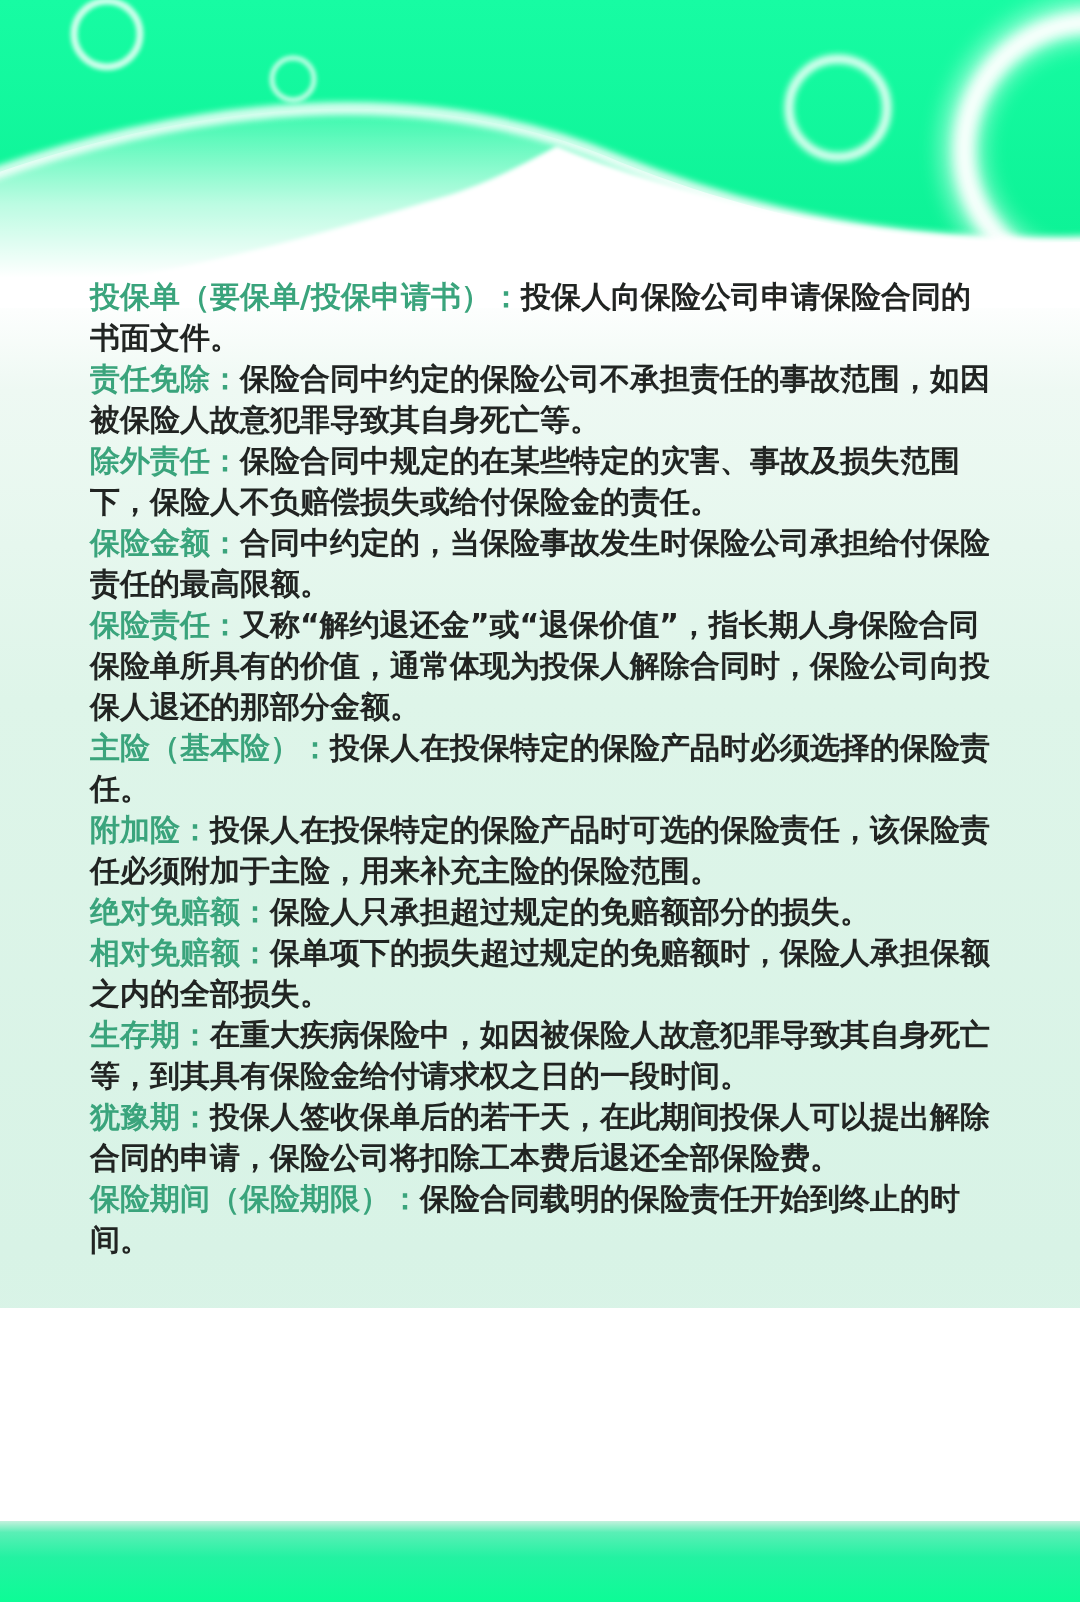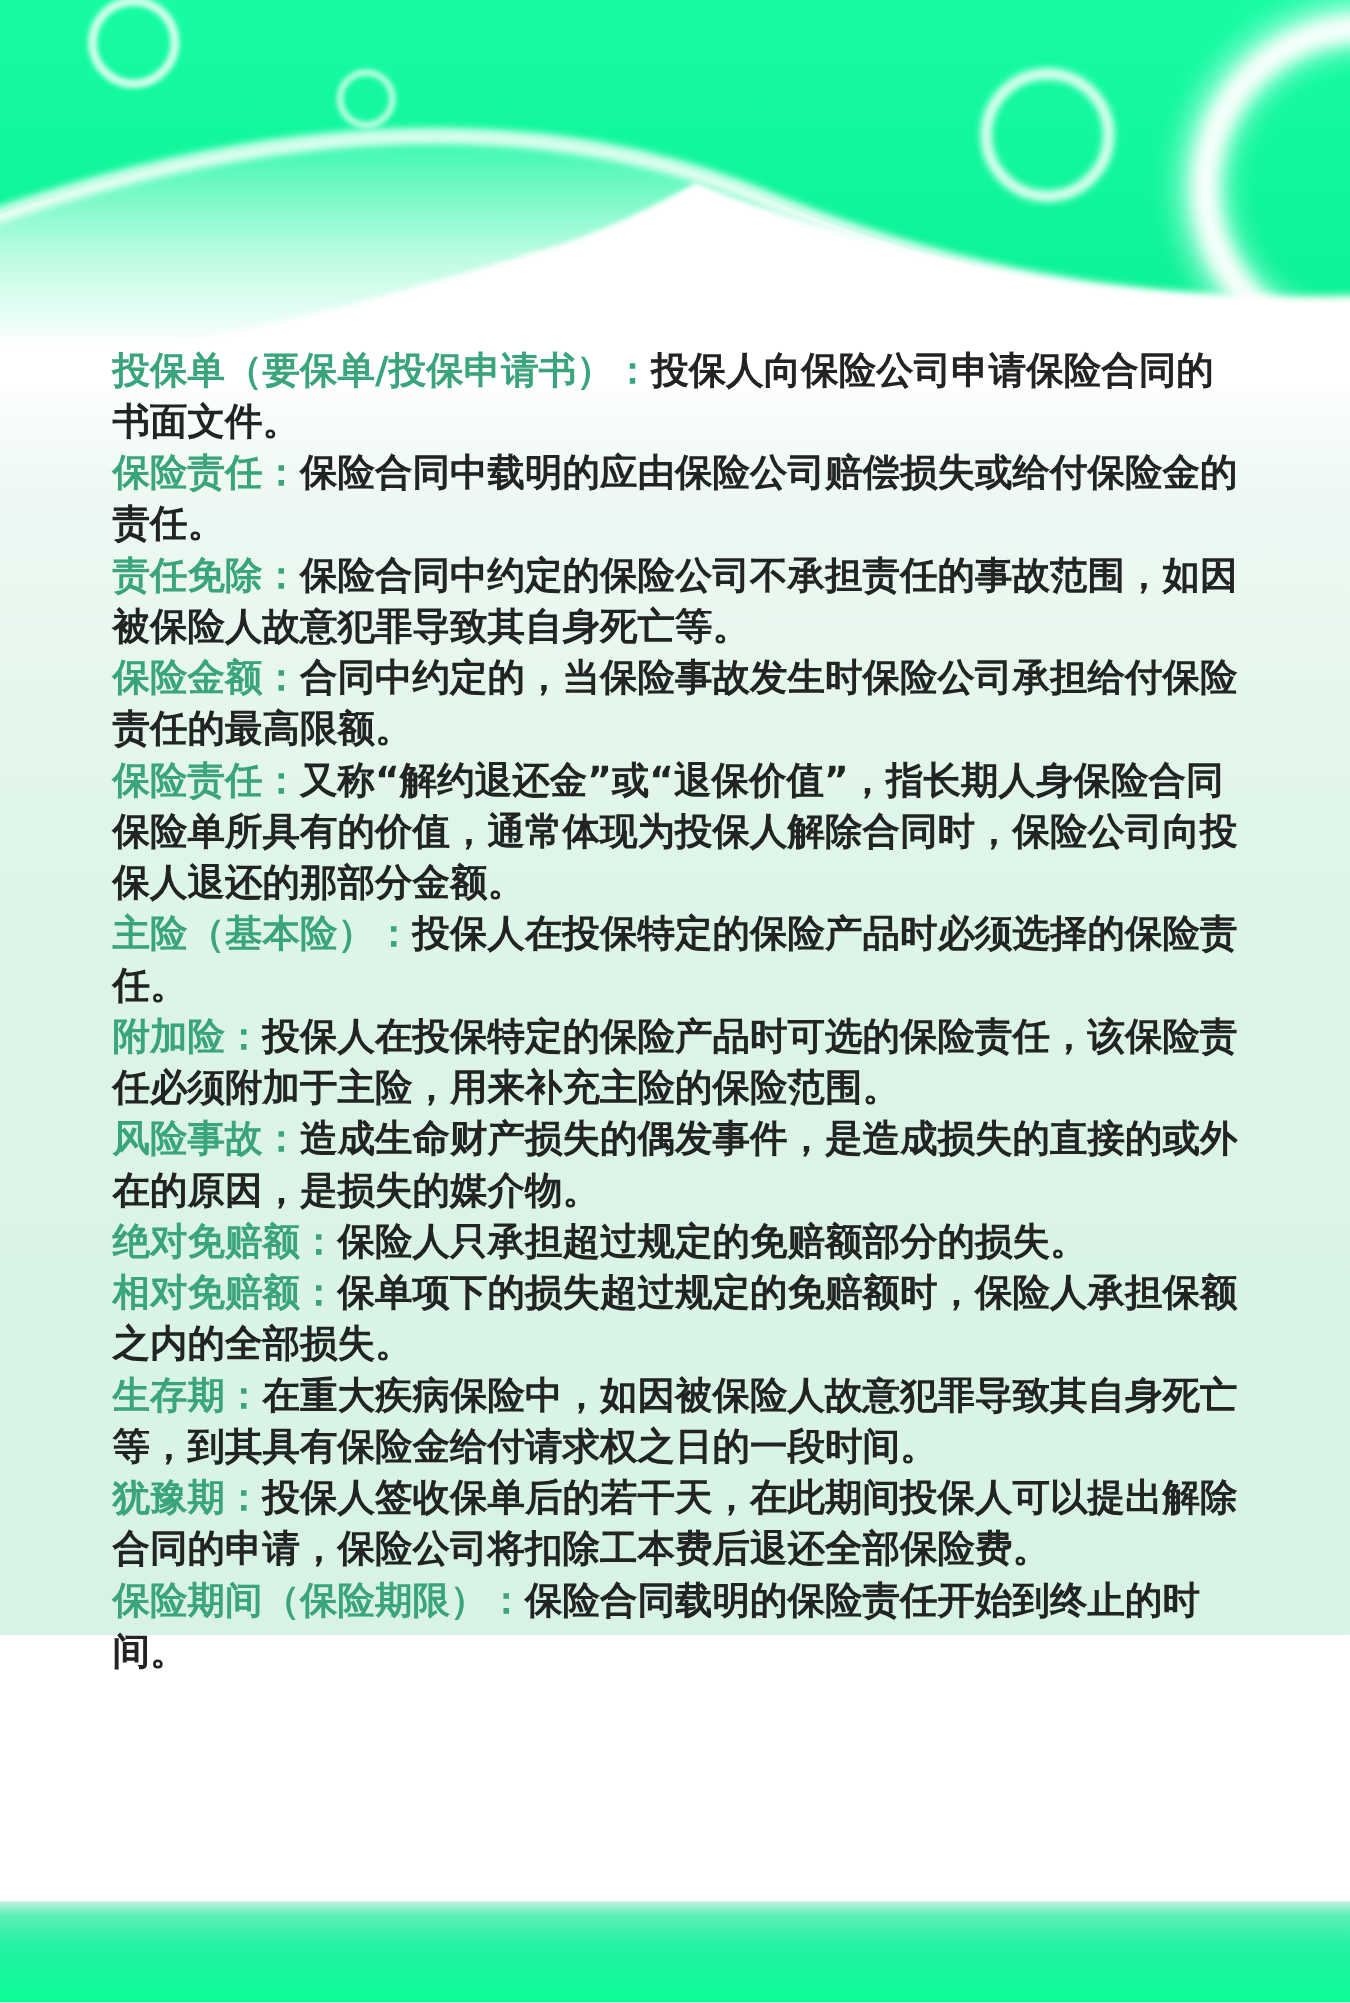--- a/index.html
+++ b/index.html
@@ -76,35 +76,34 @@
 
     <path d="M -40,186 C 200,96 430,80 620,162 C 780,226 940,252 1120,240 L 1120,320 L -40,320 Z" fill="url(#gBand)"></path>
     <path d="M -40,186 C 200,96 430,80 620,162 C 780,226 940,252 1120,240" fill="none" stroke="#ffffff" stroke-width="13" opacity="0.8" filter="url(#b3)"></path>
     <path d="M -40,320 L -40,296 C 140,288 300,240 450,195 C 500,178 535,158 557,146 C 640,182 770,215 880,229 C 965,239 1030,243 1120,239 L 1120,320 Z" fill="#ffffff" filter="url(#b2)"></path>
   </svg>
 
   <main class="content">
 
       <p class="entry"><span class="term">投保单（要保单/投保申请书）：</span><span class="definition">投保人向保险公司申请保险合同的书面文件。</span></p>
 
-      <p class="entry"><span class="term">保险责任：</span><span class="definition">保险合同中载明的应由保险公司赔偿损失或给付保险金的责任。</span></p>
 
       <p class="entry"><span class="term">责任免除：</span><span class="definition">保险合同中约定的保险公司不承担责任的事故范围，如因被保险人故意犯罪导致其自身死亡等。</span></p>
 
+      <p class="entry"><span class="term">除外责任：</span><span class="definition">保险合同中规定的在某些特定的灾害、事故及损失范围下，保险人不负赔偿损失或给付保险金的责任。</span></p>
 
 
       <p class="entry"><span class="term">保险金额：</span><span class="definition">合同中约定的，当保险事故发生时保险公司承担给付保险责任的最高限额。</span></p>
 
       <p class="entry"><span class="term">保险责任：</span><span class="definition">又称“解约退还金”或“退保价值”，指长期人身保险合同保险单所具有的价值，通常体现为投保人解除合同时，保险公司向投保人退还的那部分金额。</span></p>
 
       <p class="entry"><span class="term">主险（基本险）：</span><span class="definition">投保人在投保特定的保险产品时必须选择的保险责任。</span></p>
 
       <p class="entry"><span class="term">附加险：</span><span class="definition">投保人在投保特定的保险产品时可选的保险责任，该保险责任必须附加于主险，用来补充主险的保险范围。</span></p>
 
-      <p class="entry"><span class="term">风险事故：</span><span class="definition">造成生命财产损失的偶发事件，是造成损失的直接的或外在的原因，是损失的媒介物。</span></p>
 
       <p class="entry"><span class="term">绝对免赔额：</span><span class="definition">保险人只承担超过规定的免赔额部分的损失。</span></p>
 
       <p class="entry"><span class="term">相对免赔额：</span><span class="definition">保单项下的损失超过规定的免赔额时，保险人承担保额之内的全部损失。</span></p>
 
 
       <p class="entry"><span class="term">生存期：</span><span class="definition">在重大疾病保险中，如因被保险人故意犯罪导致其自身死亡等，到其具有保险金给付请求权之日的一段时间。</span></p>
 
       <p class="entry"><span class="term">犹豫期：</span><span class="definition">投保人签收保单后的若干天，在此期间投保人可以提出解除合同的申请，保险公司将扣除工本费后退还全部保险费。</span></p>
 

